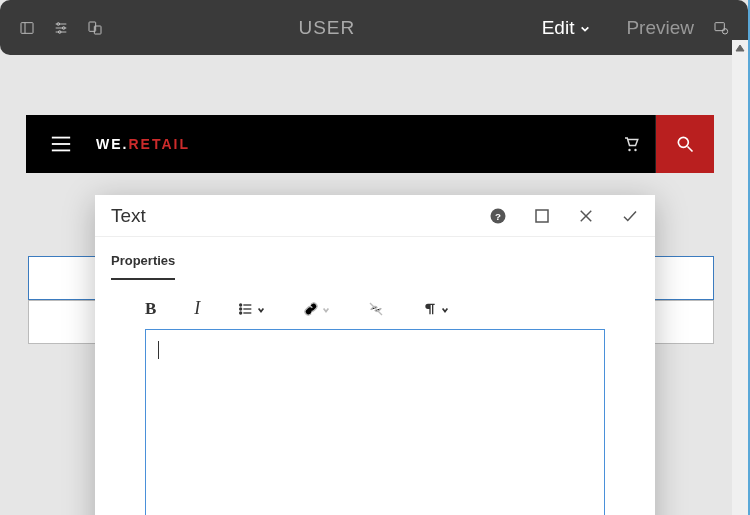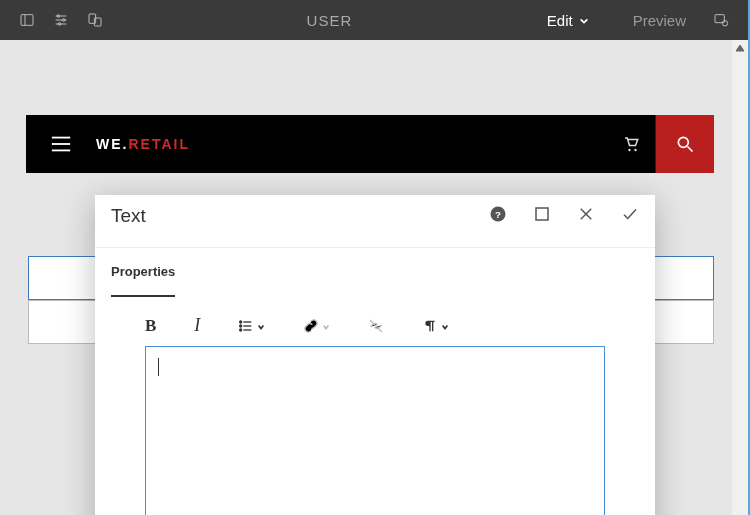--- a/index.html
+++ b/index.html
@@ -1,25 +1,25 @@
 <!DOCTYPE html>
 <html><head>
 <meta charset="utf-8">
 <style>
   * { box-sizing: border-box; margin: 0; padding: 0; }
   html, body { width: 750px; height: 515px; overflow: hidden; font-family: "Segoe UI", Arial, sans-serif; }
   body { background: #e6e6e6; position: relative; border-right: 2px solid #5aa8d8; }
 
   
-  .appbar { height: 40px; background: #3a3a3a; display: flex; align-items: center; color: #bbb; font-size: 15px; }
+  .appbar { height: 55px; background: #3a3a3a; display: flex; align-items: center; color: #bbb; font-size: 19px; border-radius: 10px; }
   .appbar .left { display: flex; align-items: center; gap: 0; padding-left: 10px; }
   .appbar .icon-btn { width: 34px; height: 40px; display: flex; align-items: center; justify-content: center; color: #bbb; cursor: pointer; }
   .appbar .icon-btn svg { width: 16px; height: 16px; stroke: #bbb; fill: none; stroke-width: 1.5; }
   .appbar .center { flex: 1; text-align: center; letter-spacing: 1px; color: #aaa; }
-  .appbar .right { display: flex; align-items: center; gap: 18px; padding-right: 10px; }
+  .appbar .right { display: flex; align-items: center; gap: 10px; padding-right: 10px; }
   .appbar .mode { color: #fff; font-weight: 500; display: flex; align-items: center; gap: 6px; cursor: pointer; }
   .appbar .chev svg { width: 10px; height: 10px; stroke: #fff; fill: none; stroke-width: 2; }
   .appbar .preview { color: #999; cursor: pointer; margin-left: 26px; }
 
   
   .scrollbar { position: absolute; right: 0; top: 40px; bottom: 0; width: 16px; background: #f0f0f0; }
   .scrollbar .up, .scrollbar .down { height: 16px; display:flex; align-items:center; justify-content:center; }
   .scrollbar .up { position:absolute; top:0; width:100%; }
   .scrollbar svg { width:10px;height:10px; stroke:#666; fill:#666; }
 
@@ -36,29 +36,29 @@
   .cart svg { width:18px; height:18px; fill:#ddd; }
   .searchbox { width:58px; height:100%; background:#b91f1f; display:flex; align-items:center; justify-content:center; }
   .searchbox svg { width:20px; height:20px; stroke:#fff; fill:none; stroke-width:2; }
 
   .comp-outline { position:absolute; left:28px; right:18px; border:1px solid #bbb; background:#fff; }
   .comp1 { top:216px; height:44px; border:1px solid #3b7bbf; }
   .comp2 { top:260px; height:44px; }
 
   
   .dialog { position:absolute; top:155px; left:95px; width:560px; background:#fff; box-shadow:0 6px 30px rgba(0,0,0,0.25); }
-  .dlg-head { display:flex; align-items:flex-start; padding:10px 16px 20px 16px; border-bottom:1px solid #eee; }
+  .dlg-head { display:flex; align-items:center; padding:10px 16px 9px 16px; border-bottom:1px solid #eee; }
   .dlg-title { font-size:19px; font-weight:300; color:#333; flex:1; }
   .dlg-actions { display:flex; align-items:center; gap:26px; }
   .dlg-actions .ibtn { cursor:pointer; display:flex; }
   .dlg-actions svg { width:18px; height:18px; stroke:#555; fill:none; stroke-width:2; }
   .dlg-actions .help svg { fill:#555; stroke:none; }
 
   .tabbar { padding: 16px 16px 0 16px; display:flex; }
-  .tab { font-size:13px; color:#333; padding-bottom:16px; border-bottom:2px solid #333; font-weight:600; cursor:pointer; }
+  .tab { font-size:13px; color:#333; padding-bottom:10px; border-bottom:2px solid #333; font-weight:600; cursor:pointer; }
 
   .toolbar { padding: 18px 50px 10px 50px; display:flex; gap:38px; align-items:center; }
   .toolbar .tb { cursor:pointer; display:flex; align-items:center; gap:3px; color:#333; }
   .toolbar .tb.disabled { color:#bbb; }
   .toolbar .tb svg { width:16px;height:16px; }
   .toolbar .mini-chev svg { width:8px;height:8px; stroke:currentColor; fill:none; stroke-width:2; }
   .bold { font-weight:800; font-size:17px; font-family:Georgia,serif; }
   .italic { font-style:italic; font-size:18px; font-family:Georgia,serif; }
 
   .editor-wrap { padding: 0 50px 30px 50px; }

